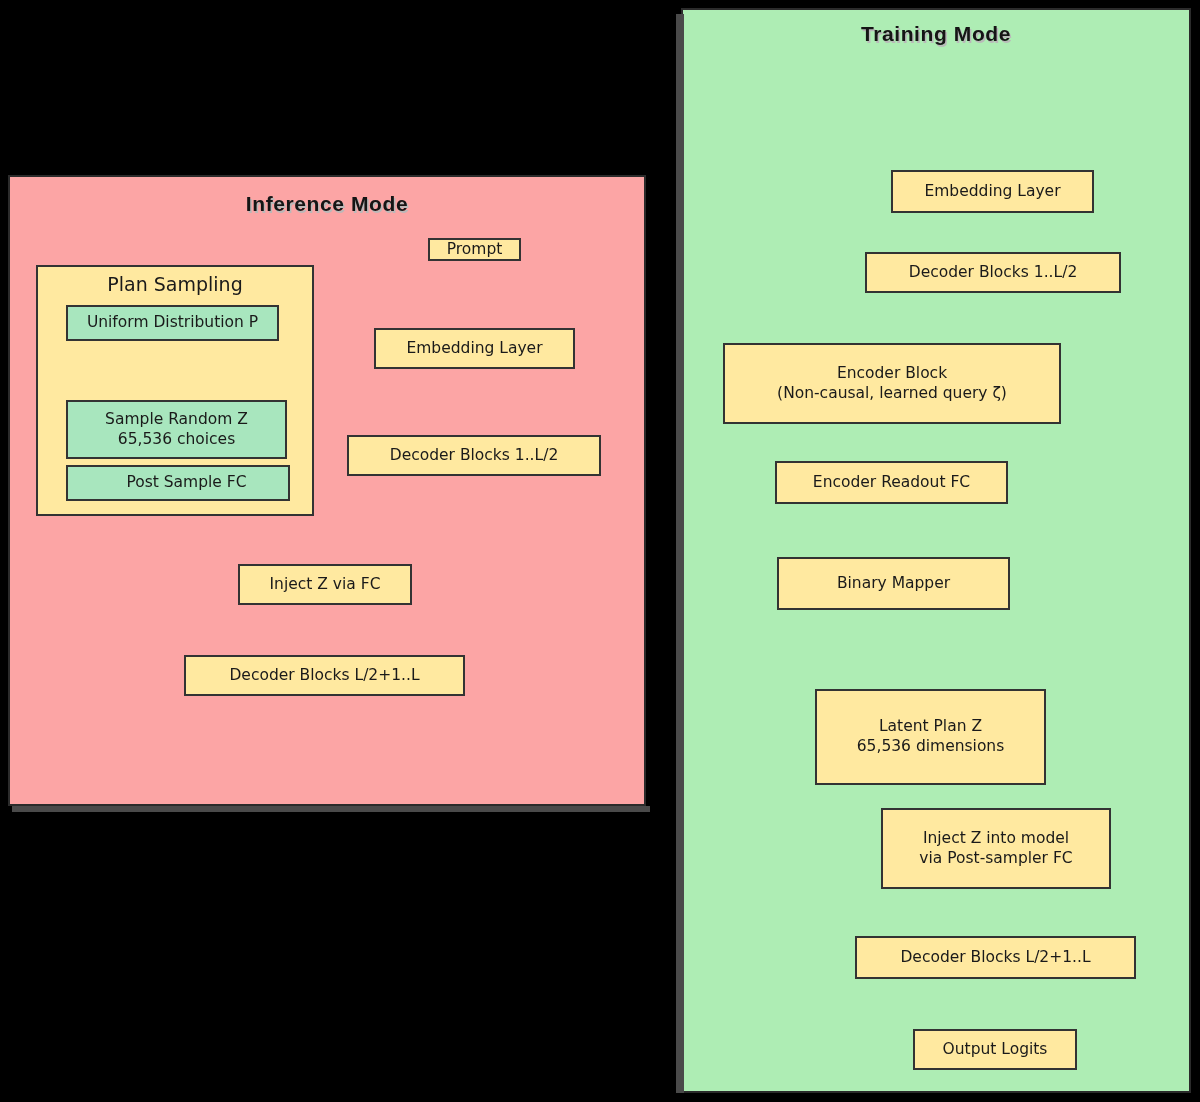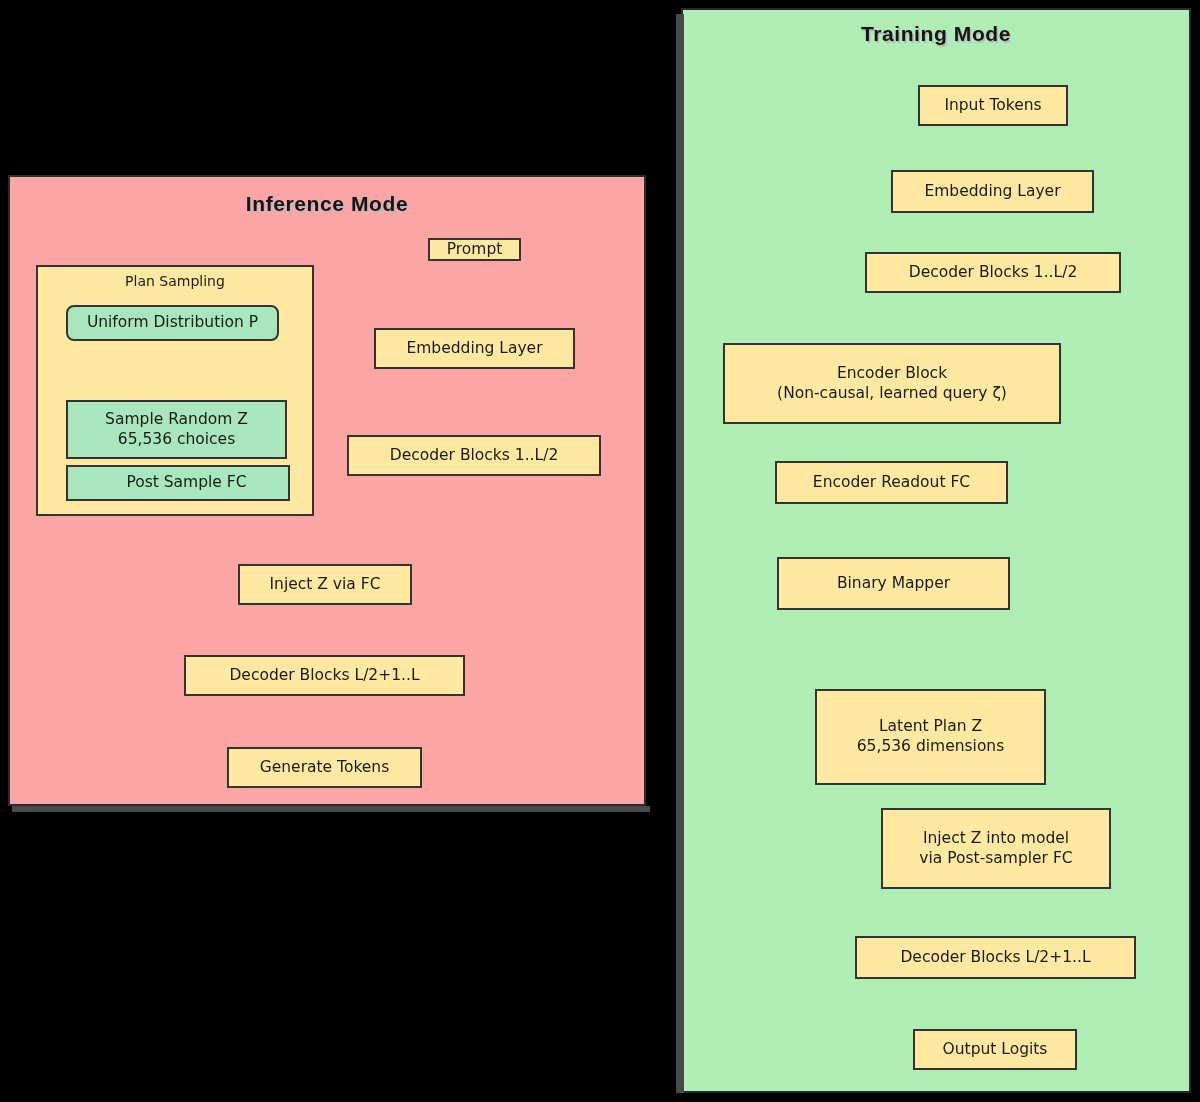--- a/index.html
+++ b/index.html
@@ -40,21 +40,21 @@
     font-size:15.5px;color:#1a1a1a;
     padding:2px 6px;
   }
   .node.green{background:#A8E6BE;}
   .subgraph{
     position:absolute;box-sizing:border-box;
     background:#FFE9A0;border:2px solid #333333;
   }
   .subgraph-label{
     position:absolute;top:6px;left:0;width:100%;
-    text-align:center;font-size:14px;color:#1a1a1a;
+    text-align:center;font-size:19px;color:#1a1a1a;
   }
 
   
   #arrows{position:absolute;left:0;top:0;width:1200px;height:1102px;pointer-events:none;}
 </style>
 </head>
 <body>
 
 <div id="root">
 
@@ -93,21 +93,21 @@
 
   <div class="panel-shadow" style="left:12px;top:806px;width:638px;height:6px;"></div>
   <div class="panel" id="panel-inference">
     <div class="panel-title" id="title-inference">Inference Mode</div>
   </div>
 
   <div class="subgraph" style="left:36px;top:265px;width:278px;height:251px;">
     <div class="subgraph-label">Plan Sampling</div>
   </div>
 
-  <div class="node green" style="left:66px;top:305px;width:213px;height:36px;border-radius:8px;">
+  <div class="node green" style="left:66px;top:305px;width:213px;height:36px;">
     <span>Uniform Distribution P</span>
   </div>
 
   <div class="node green" style="left:66px;top:372px;width:221px;height:59px;flex-direction:column;margin-top:28px;">
     <span>Sample Random Z</span>
     <span>65,536 choices</span>
   </div>
 
   <div class="node green" style="left:66px;top:465px;width:224px;height:36px;padding-left:23px;">
     <span>Post Sample FC</span>
@@ -126,32 +126,26 @@
   </div>
 
   <div class="node" style="left:238px;top:564px;width:174px;height:41px;">
     <span>Inject Z via FC</span>
   </div>
 
   <div class="node" style="left:184px;top:655px;width:281px;height:41px;">
     <span>Decoder Blocks L/2+1..L</span>
   </div>
 
-  <div class="node" style="left:227px;top:747px;width:195px;height:41px;">
-    <span>Generate Tokens</span>
-  </div>
 
   <div class="panel" id="panel-training">
     <div class="panel-title" id="title-training">Training Mode</div>
   </div>
   <div class="panel-shadow" id="shadow-training"></div>
 
-  <div class="node" style="left:918px;top:85px;width:150px;height:41px;">
-    <span>Input Tokens</span>
-  </div>
 
   <div class="node" style="left:891px;top:170px;width:203px;height:43px;">
     <span>Embedding Layer</span>
   </div>
 
   <div class="node" style="left:865px;top:252px;width:256px;height:41px;">
     <span>Decoder Blocks 1..L/2</span>
   </div>
 
   <div class="node" style="left:723px;top:343px;width:338px;height:81px;flex-direction:column;">

